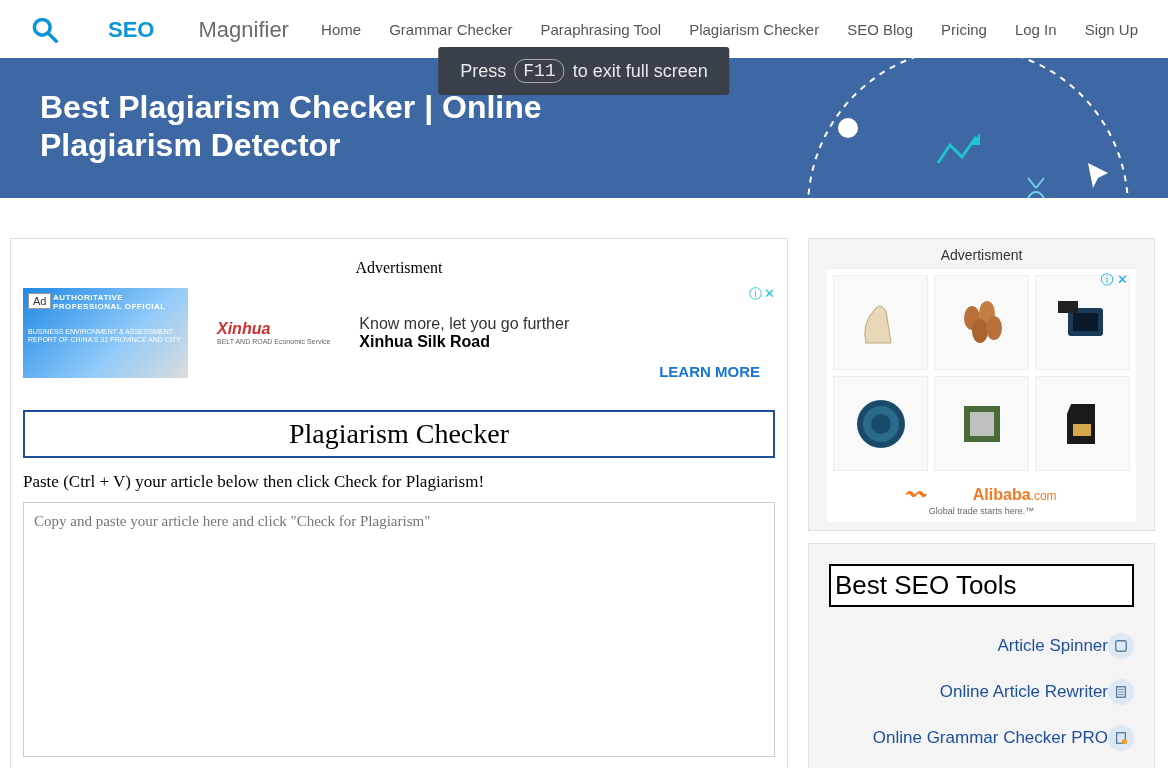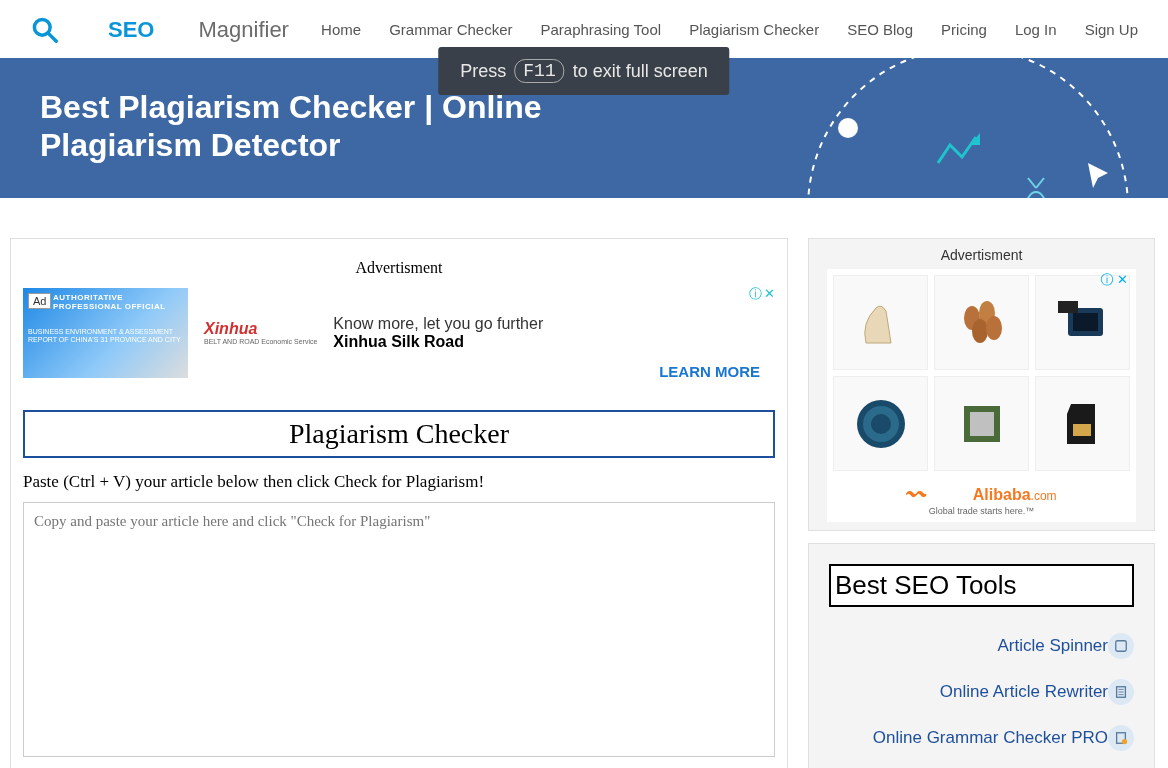--- a/index.html
+++ b/index.html
@@ -21,21 +21,21 @@
 .hero-deco .ring { fill: none; stroke: #fff; stroke-width: 2; stroke-dasharray: 6 6; }
 .hero-deco .teal { fill: #1fc4cf; }
 
 .fullscreen-bar { position: absolute; top: 47px; left: 50%; transform: translateX(-50%); background: #3a4049; color: #e8e8e8; padding: 12px 22px; border-radius: 3px; font-size: 18px; display: flex; align-items: center; gap: 8px; z-index: 100; justify-content: flex-end; }
 .key { border: 1px solid #aaa; padding: 1px 8px; border-radius: 11px; display: inline-block; font-family: Liberation Mono, monospace; }
 
 .content { display: flex; padding: 40px 10px 0 10px; gap: 20px; align-items: flex-start; width: 1168px; }
 
 .main { flex: 0 0 778px; border: 1px solid #e0e0e0; padding: 20px 12px; }
 .ad-label { text-align: center; font-size: 16px; font-family: Georgia, serif; margin-bottom: 8px; }
-.ad-main { position: relative; height: 95px; display: flex; align-items: center; gap: 16px; }
+.ad-main { position: relative; height: 95px; display: flex; align-items: center; gap: 29px; }
 .ad-img { width: 165px; height: 90px; background: linear-gradient(135deg, #1e88e5 0%, #90caf9 60%, #ddd 100%); position: relative; }
 .ad-badge { position: absolute; top: 5px; left: 5px; background: #fff; color: #333; font-size: 11px; padding: 1px 4px; border: 1px solid #999; }
 .ad-img-text { position: absolute; top: 5px; left: 30px; color: #fff; font-size: 8px; font-weight: 700; letter-spacing: 0.5px; }
 .ad-img-sub { position: absolute; top: 40px; left: 5px; color: #fff; font-size: 7px; line-height: 1.2; }
 .ad-logo { color: #d32f2f; font-size: 16px; font-weight: 700; font-style: italic; margin-top: 27px; }
 .ad-logo-sub { font-size: 7px; color: #666; display: block; }
 .ad-text { flex: 1; }
 .ad-text-1 { color: #333; font-size: 16px; }
 .ad-text-2 { color: #000; font-size: 16px; font-weight: 700; }
 .ad-corner { position: absolute; top: 0; right: 0; font-size: 13px; color: #1fc4cf; }

